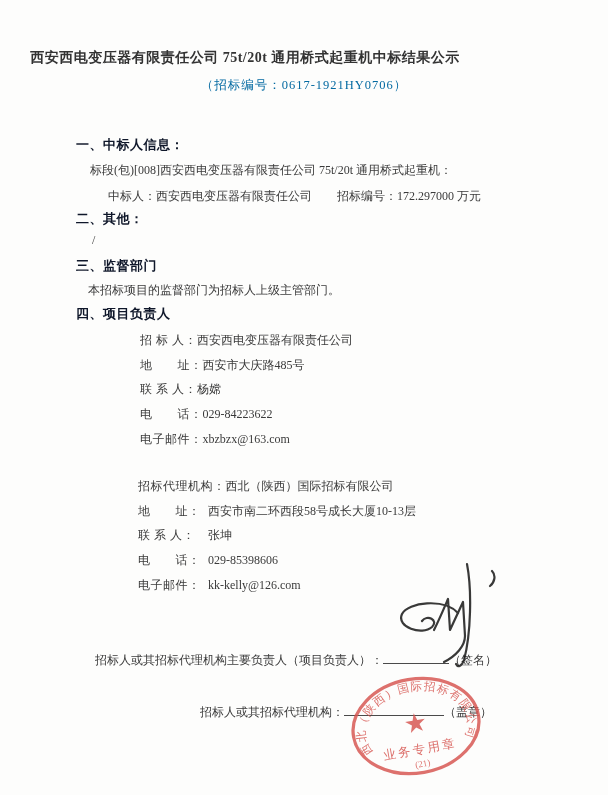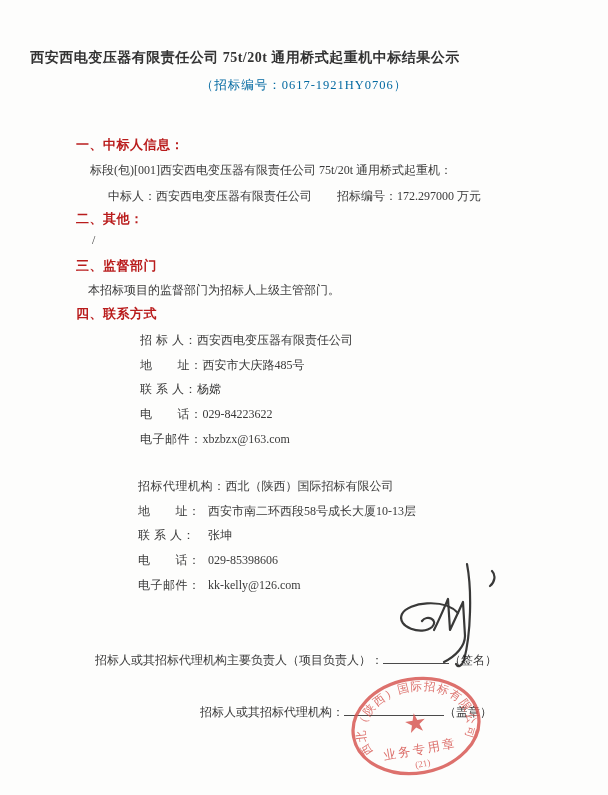--- a/index.html
+++ b/index.html
@@ -14,21 +14,21 @@
   .doc-title {
     position:absolute; top:49px; left:0; width:490px; text-align:center;
     font-size:14px; font-weight:bold; letter-spacing:.5px; color:#333;
   }
   .doc-subtitle {
     position:absolute; top:77px; left:0; width:608px; text-align:center;
     font-size:12.5px; letter-spacing:1px; color:#0369a1;
   }
   .h {
     left:76px; font-family:Liberation Sans, sans-serif;
-    font-weight:bold; font-size:13px; color:#b91c1c; letter-spacing:.5px;
+    font-weight:bold; font-size:13px; color:#0f172a; letter-spacing:.5px;
   }
   .body-line { font-size:12px; }
   .crow { height:24.7px;margin-left:48px; }
   .lbl { display:inline-block; letter-spacing:.5px; }
   .t-lbl { min-width:52px; }
   .a-lbl { min-width:70px; }
   .sigline { display:inline-block; border-bottom:1px solid #4a4a4a; height:13px; vertical-align:baseline; }
   .sig-svg { position:absolute; left:378px; top:556px; width:130px; height:115px; z-index:3; }
   .stamp-svg {
     position:absolute; left:344px; top:671px; width:144px; height:110px;
@@ -37,31 +37,31 @@
 </style>
 </head>
 <body>
 
 <div class="page">
 
   <div class="doc-title">西安西电变压器有限责任公司 75t/20t 通用桥式起重机中标结果公示</div>
   <div class="doc-subtitle">（招标编号：0617-1921HY0706）</div>
 
   <div class="abs h" style="top:136px">一、中标人信息：</div>
-  <div class="abs body-line" style="left:90px; top:162px">标段(包)[001]西安西电变压器有限责任公司 75t/20t 通用桥式起重机：</div>
+  <div class="abs body-line" style="left:90px; top:162px">标段(包)[008]西安西电变压器有限责任公司 75t/20t 通用桥式起重机：</div>
   <div class="abs body-line" style="left:108px; top:188px"><span>中标人：</span><span>西安西电变压器有限责任公司</span></div>
   <div class="abs body-line" style="left:337px; top:188px"><span>招标编号：</span><span>172.297000 万元</span></div>
 
   <div class="abs h" style="top:210px">二、其他：</div>
   <div class="abs body-line" style="left:92px; top:233px">/</div>
 
   <div class="abs h" style="top:257px">三、监督部门</div>
   <div class="abs body-line" style="left:88px; top:282px">本招标项目的监督部门为招标人上级主管部门。</div>
 
-  <div class="abs h" style="top:305px">四、联系方式</div>
+  <div class="abs h" style="top:305px">四、项目负责人</div>
 
   <div class="abs" style="left:92px; top:332px">
     <div class="crow"><span class="lbl t-lbl">招 标 人：</span><span>西安西电变压器有限责任公司</span></div>
     <div class="crow"><span class="lbl t-lbl">地　　址：</span><span>西安市大庆路485号</span></div>
     <div class="crow"><span class="lbl t-lbl">联 系 人：</span><span>杨嫦</span></div>
     <div class="crow"><span class="lbl t-lbl">电　　话：</span><span>029-84223622</span></div>
     <div class="crow"><span class="lbl t-lbl">电子邮件：</span><span>xbzbzx@163.com</span></div>
   </div>
 
   <div class="abs" style="left:90px; top:478px">

